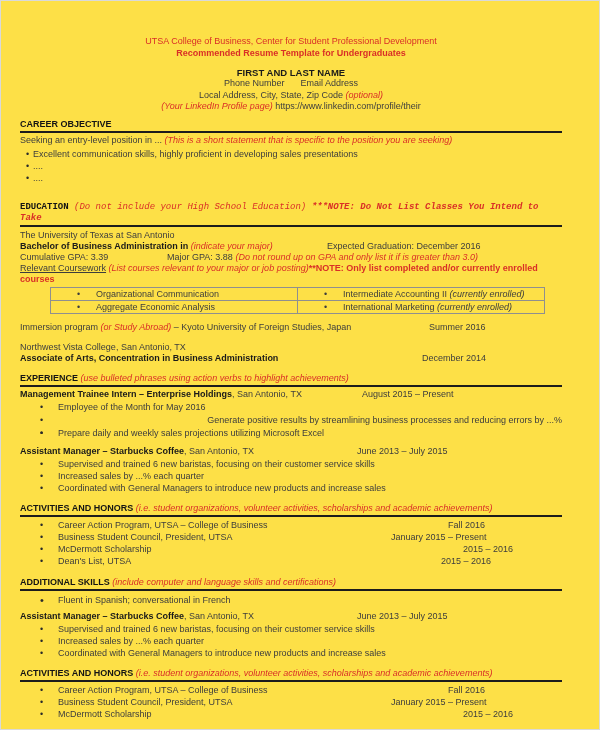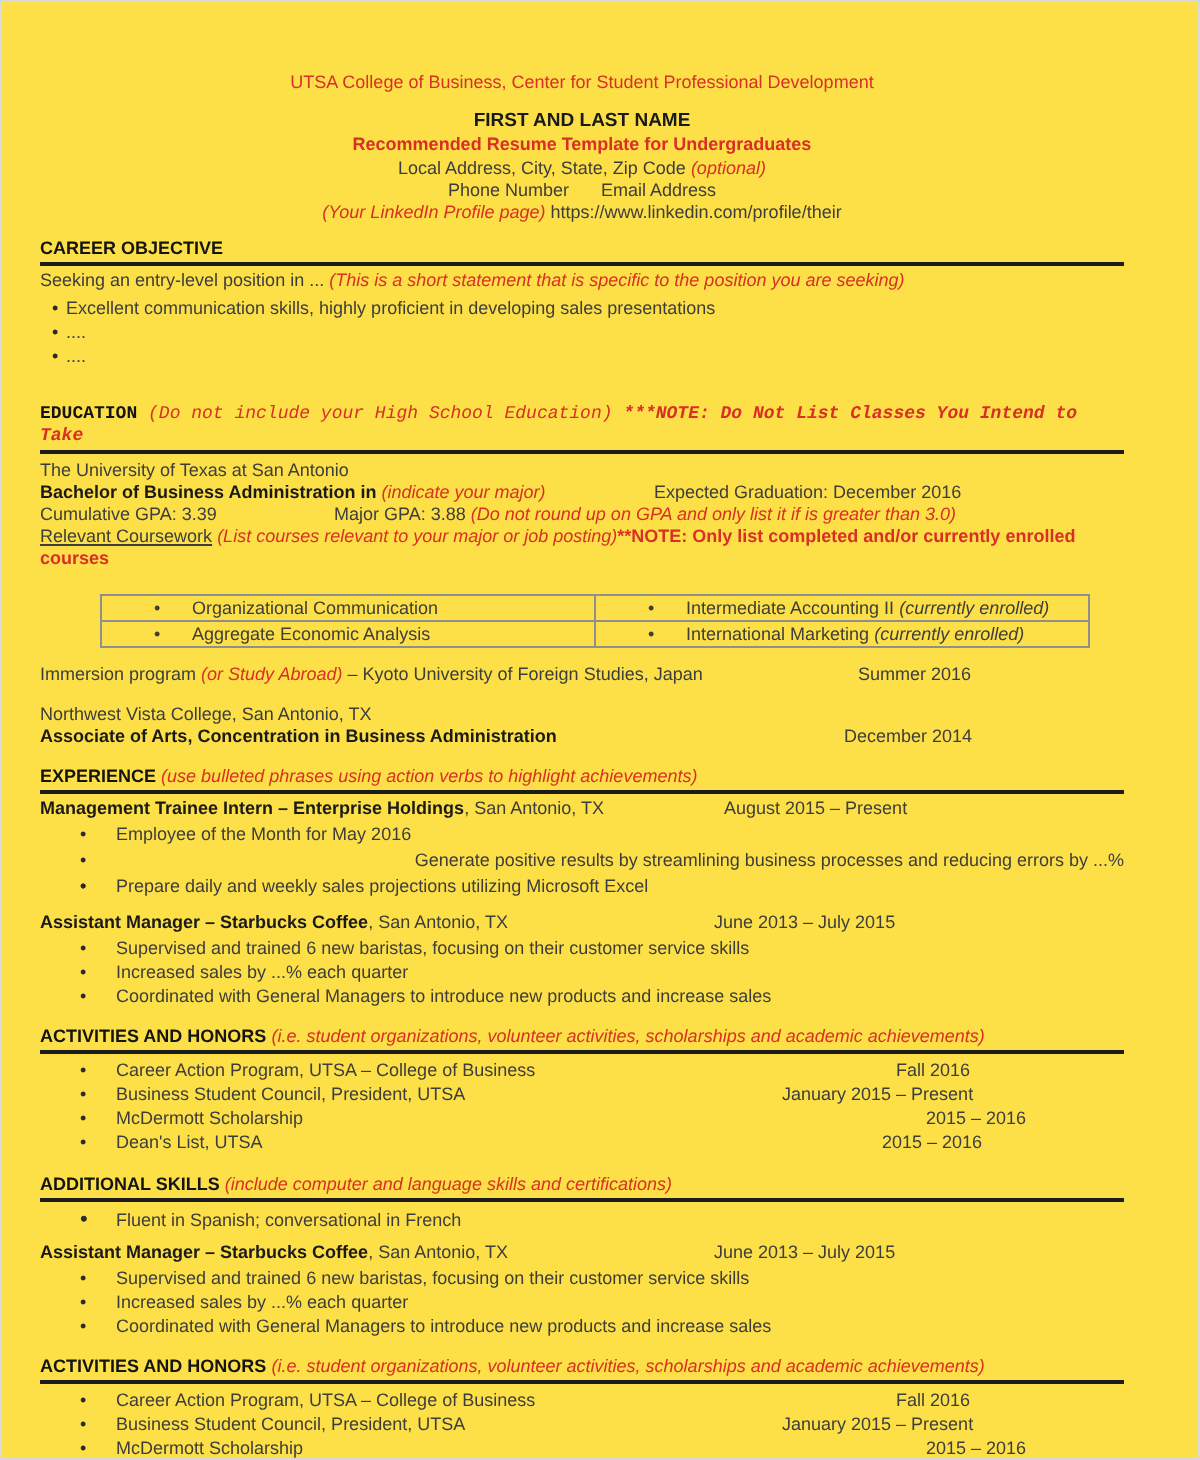--- a/index.html
+++ b/index.html
@@ -30,29 +30,29 @@
   table.courses .cli{position:relative;padding-left:45px;line-height:10px;}
   table.courses .cli .blt{position:absolute;left:26px;top:0;}
   .nw{white-space:nowrap;}
 </style>
 </head>
 <body>
 
 <div class="page">
 
   <div class="center red">UTSA College of Business, Center for Student Professional Development</div>
+  <div class="center red b" style="margin-top:1px;color:#d92f27;">Recommended Resume Template for Undergraduates</div>
+
   <div class="center b" style="margin-top:8px;font-size:9.5px;">FIRST AND LAST NAME</div>
-
-  <div class="center red b" style="margin-top:1px;color:#d92f27;">Recommended Resume Template for Undergraduates</div>
+  <div class="center">
+    <span>Phone Number</span><span class="gap-sp"></span><span>Email Address</span>
+  </div>
   <div class="center" style="margin-top:1px;">
     <span>Local Address, City, State, Zip Code</span>
     <span class="red i">(optional)</span>
-  </div>
-  <div class="center">
-    <span>Phone Number</span><span class="gap-sp"></span><span>Email Address</span>
   </div>
   <div class="center">
     <span class="red i">(Your LinkedIn Profile page)</span>
     <span>https://www.linkedin.com/profile/their</span>
   </div>
 
   <div class="sec" style="margin-top:7px;">
     <span class="t">CAREER OBJECTIVE</span>
   </div>
   <div style="margin-top:2px;">
@@ -76,21 +76,21 @@
     <span class="date" style="left:307px;">Expected Graduation: December 2016</span>
   </div>
   <div class="rel">
     <span>Cumulative GPA: 3.39</span>
     <span class="date nw" style="left:147px;"><span>Major GPA: 3.88</span> <span class="red i">(Do not round up on GPA and only list it if is greater than 3.0)</span></span>
   </div>
   <div>
     <span class="u">Relevant Coursework</span>
     <span class="red i">(List courses relevant to your major or job posting)</span><span class="red b" style="color:#d92f27;">**NOTE: Only list completed and/or currently enrolled courses</span>
   </div>
-  <table class="courses" style="margin-top:12px;">
+  <table class="courses" style="margin-top:2px;">
     <tbody>
         <tr>
       <td>
             <div class="cli"><span class="blt"></span><span>Organizational Communication</span></div>
           </td>
       <td>
             <div class="cli"><span class="blt"></span><span>Intermediate Accounting II</span> <span class="i">(currently enrolled)</span></div>
           </td>
     </tr>
     <tr>

